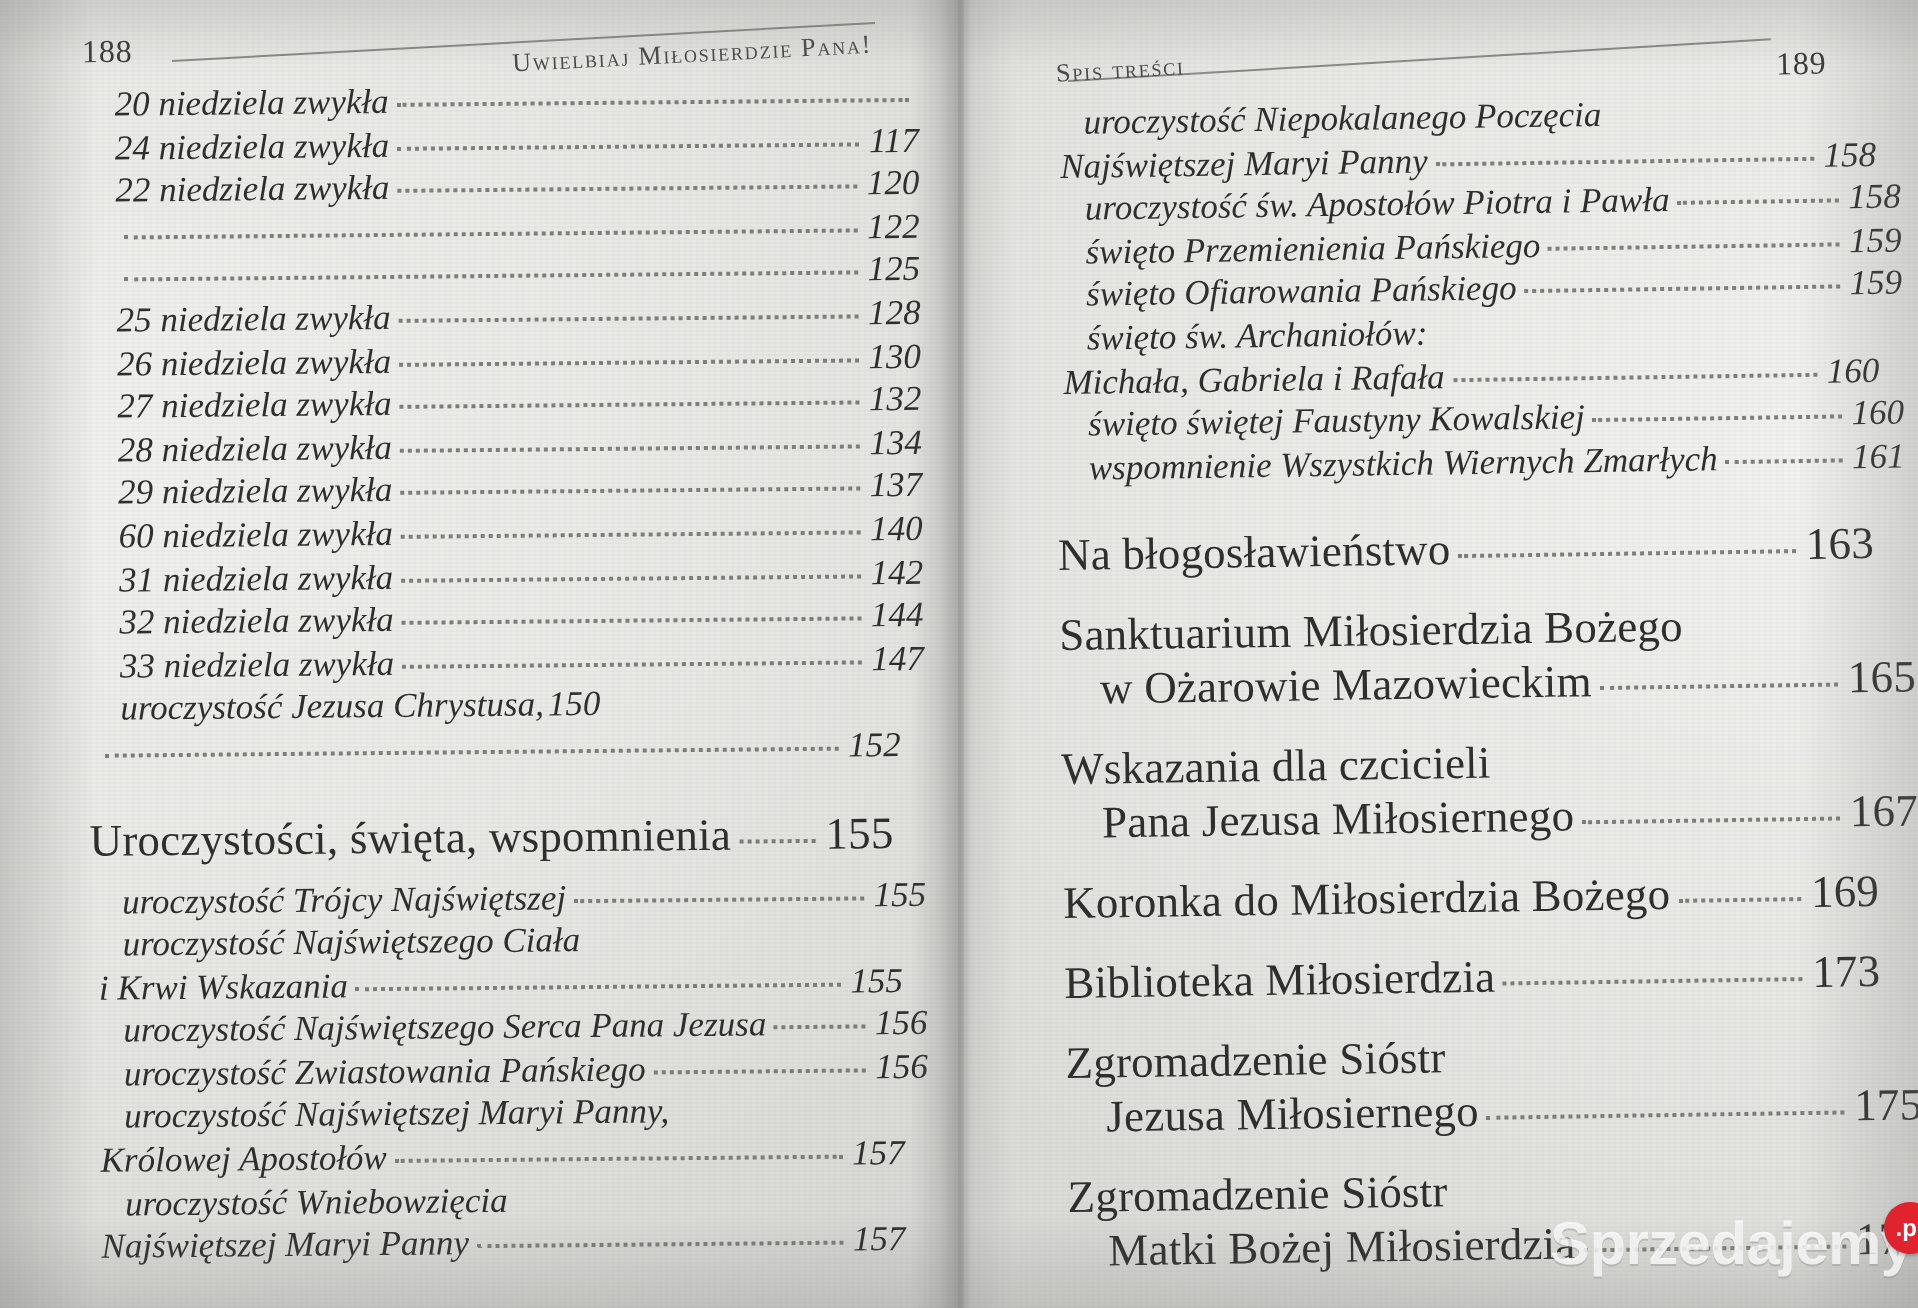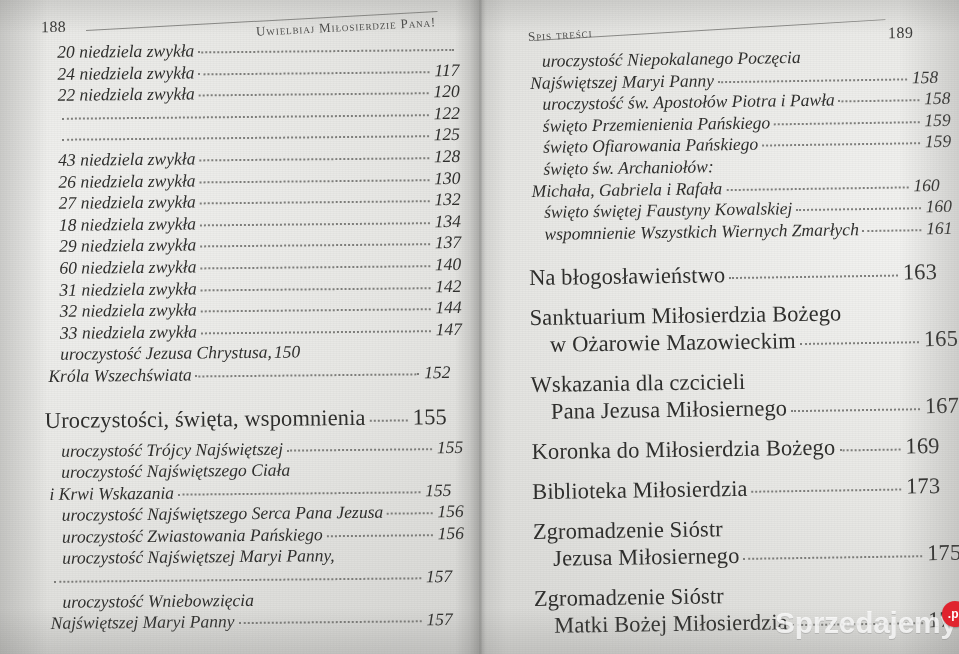--- a/index.html
+++ b/index.html
@@ -243,36 +243,36 @@
       </div>
       <div class="entry lvl-sub">
         <span class="leader"></span>
         <span class="pg">122</span>
       </div>
       <div class="entry lvl-sub">
         <span class="leader"></span>
         <span class="pg">125</span>
       </div>
       <div class="entry lvl-sub">
-        <span class="txt">43 niedziela zwykła</span>
+        <span class="txt">25 niedziela zwykła</span>
         <span class="leader"></span>
         <span class="pg">128</span>
       </div>
       <div class="entry lvl-sub">
         <span class="txt">26 niedziela zwykła</span>
         <span class="leader"></span>
         <span class="pg">130</span>
       </div>
       <div class="entry lvl-sub">
         <span class="txt">27 niedziela zwykła</span>
         <span class="leader"></span>
         <span class="pg">132</span>
       </div>
       <div class="entry lvl-sub">
-        <span class="txt">18 niedziela zwykła</span>
+        <span class="txt">28 niedziela zwykła</span>
         <span class="leader"></span>
         <span class="pg">134</span>
       </div>
       <div class="entry lvl-sub">
         <span class="txt">29 niedziela zwykła</span>
         <span class="leader"></span>
         <span class="pg">137</span>
       </div>
       <div class="entry lvl-sub">
         <span class="txt">60 niedziela zwykła</span>
@@ -292,21 +292,20 @@
       <div class="entry lvl-sub">
         <span class="txt">33 niedziela zwykła</span>
         <span class="leader"></span>
         <span class="pg">147</span>
       </div>
       <div class="entry lvl-sub noleader">
         <span class="txt">uroczystość Jezusa Chrystusa,</span>
         <span class="pg">150</span>
       </div>
       <div class="entry lvl-sub cont">
-        <span class="txt">Króla Wszechświata</span>
         <span class="leader"></span>
         <span class="pg">152</span>
       </div>
       <div class="gap-lg"></div>
       <div class="entry lvl-major">
         <span class="txt">Uroczystości, święta, wspomnienia</span>
         <span class="leader"></span>
         <span class="pg">155</span>
       </div>
       <div class="gap-sm"></div>
@@ -332,20 +331,21 @@
       <div class="entry lvl-sub">
         <span class="txt">uroczystość Zwiastowania Pańskiego</span>
         <span class="leader"></span>
         <span class="pg">156</span>
       </div>
       <div class="entry lvl-sub noleader">
         <span class="txt">uroczystość Najświętszej Maryi Panny,</span>
         <span class="pg"></span>
       </div>
       <div class="entry lvl-sub cont">
+        <span class="txt">Królowej Apostołów</span>
         <span class="leader"></span>
         <span class="pg">157</span>
       </div>
       <div class="entry lvl-sub noleader">
         <span class="txt">uroczystość Wniebowzięcia</span>
         <span class="pg"></span>
       </div>
       <div class="entry lvl-sub cont">
         <span class="txt">Najświętszej Maryi Panny</span>
         <span class="leader"></span>

